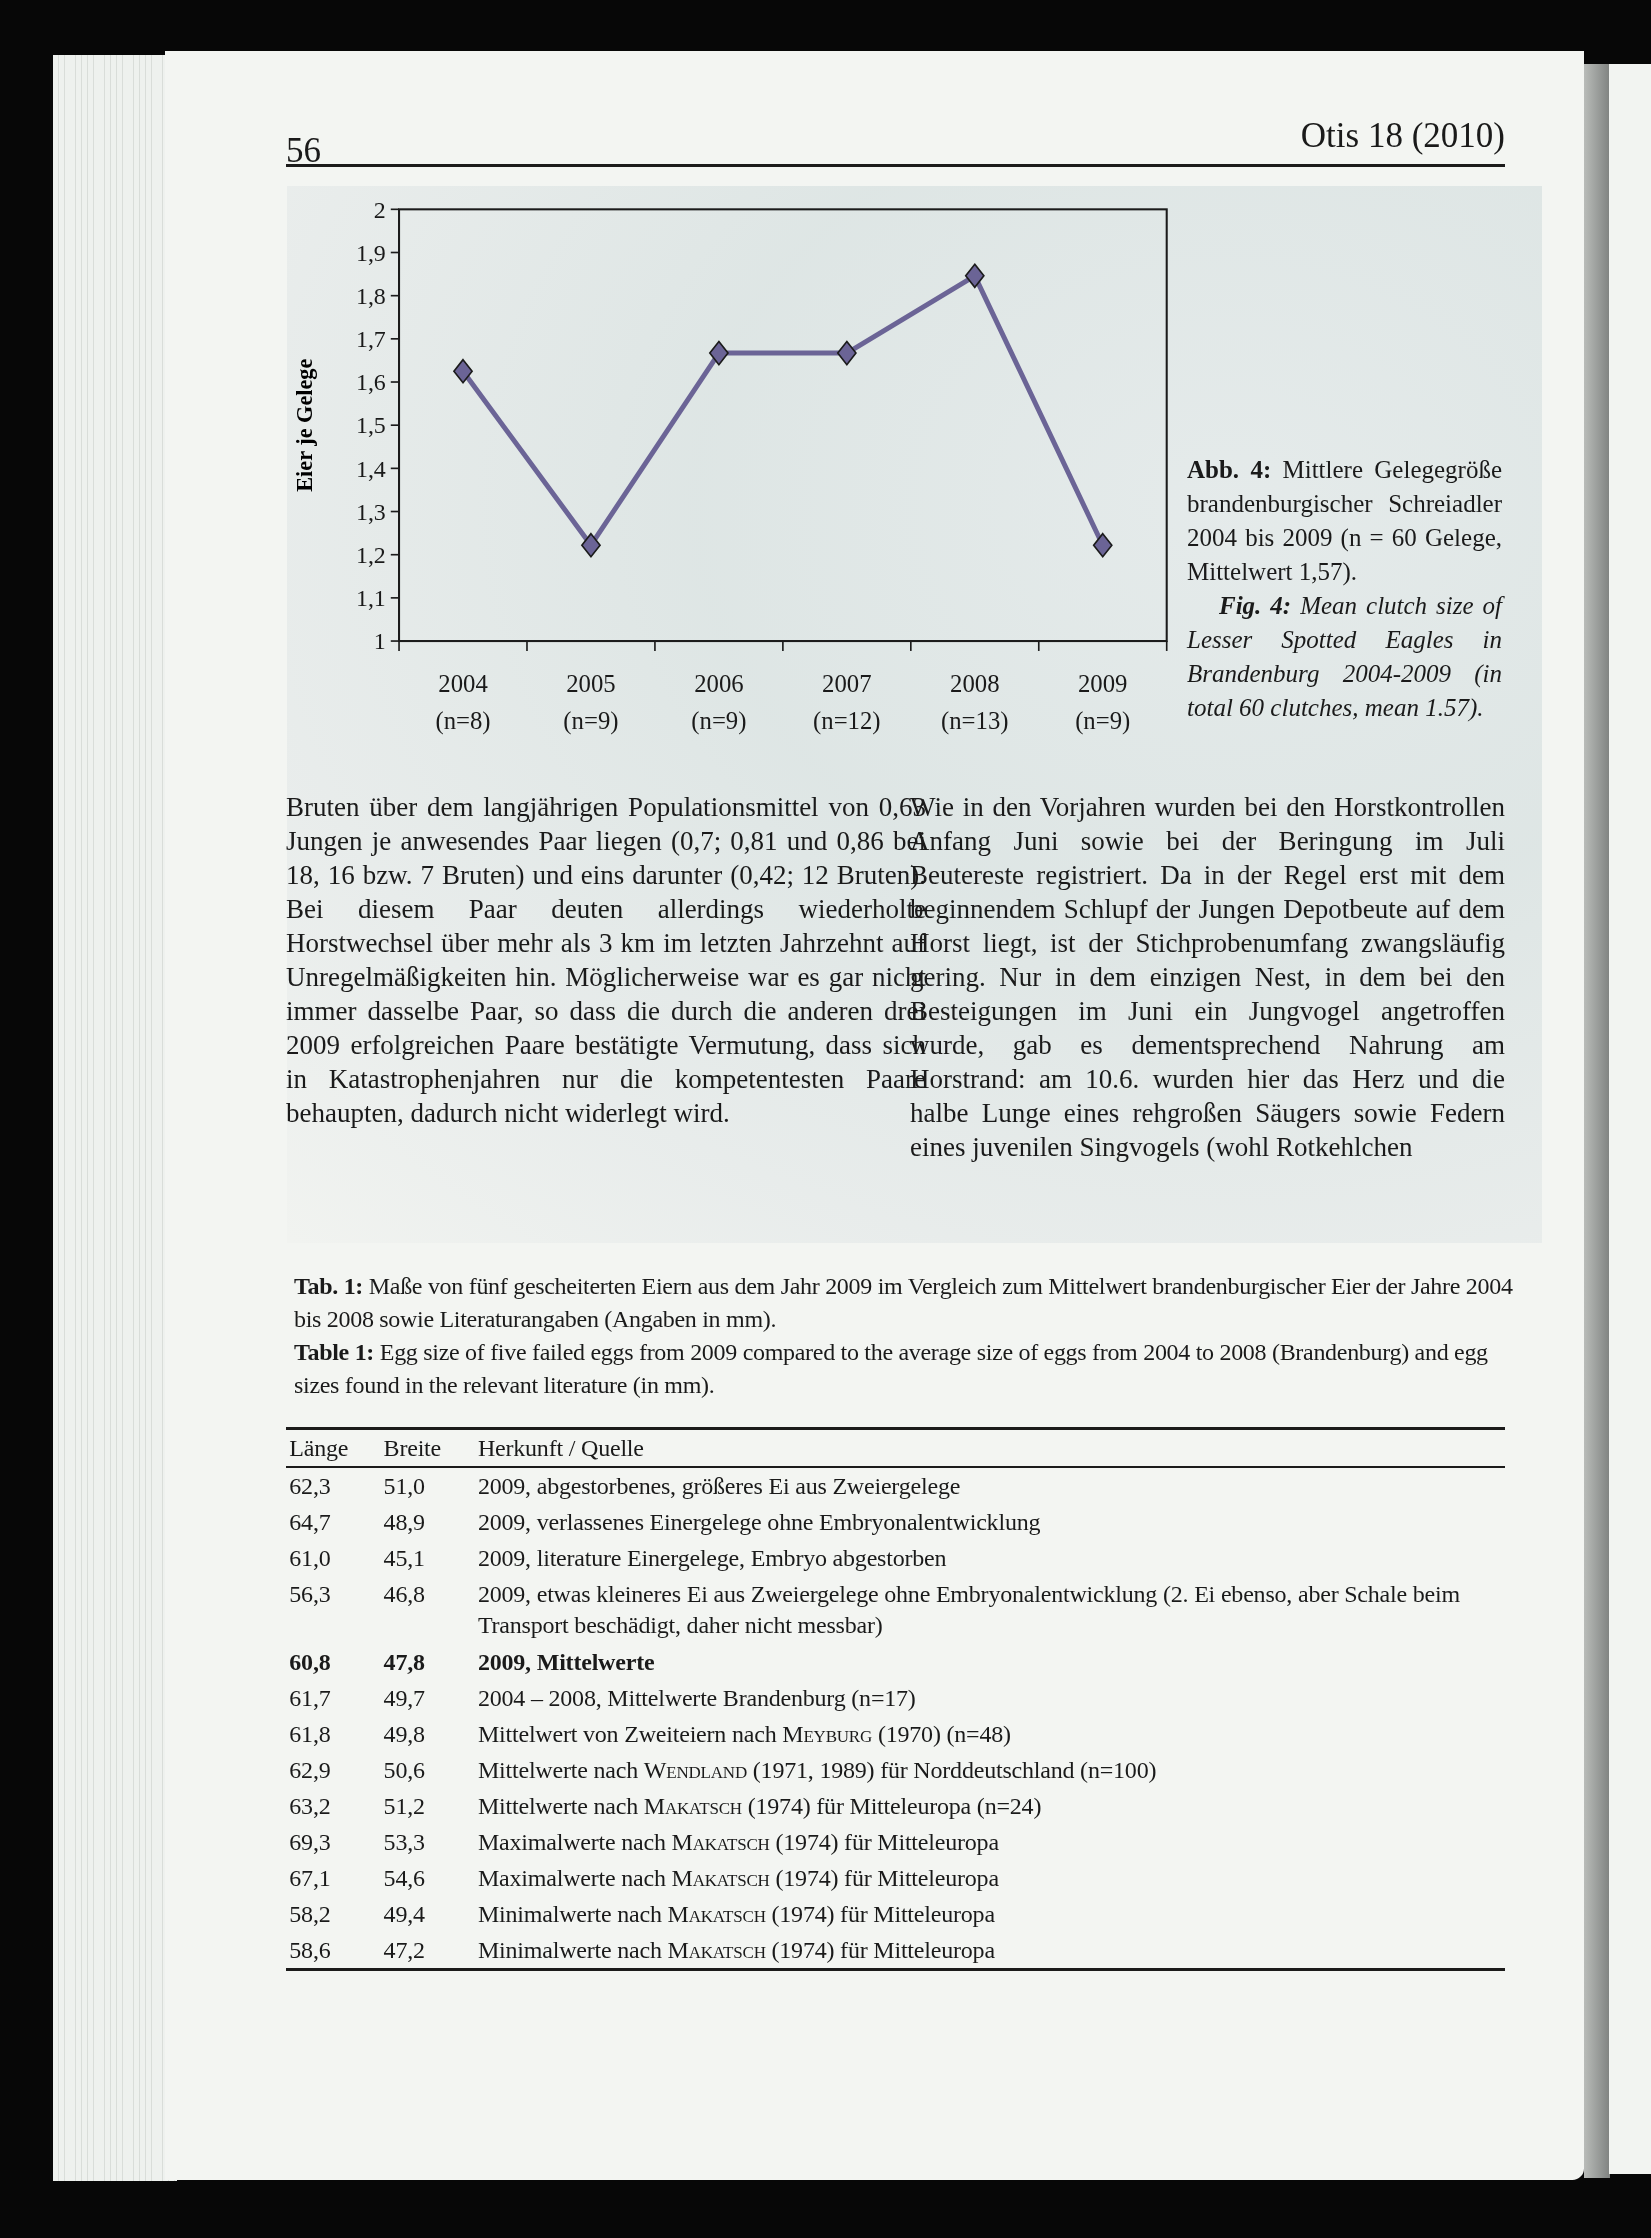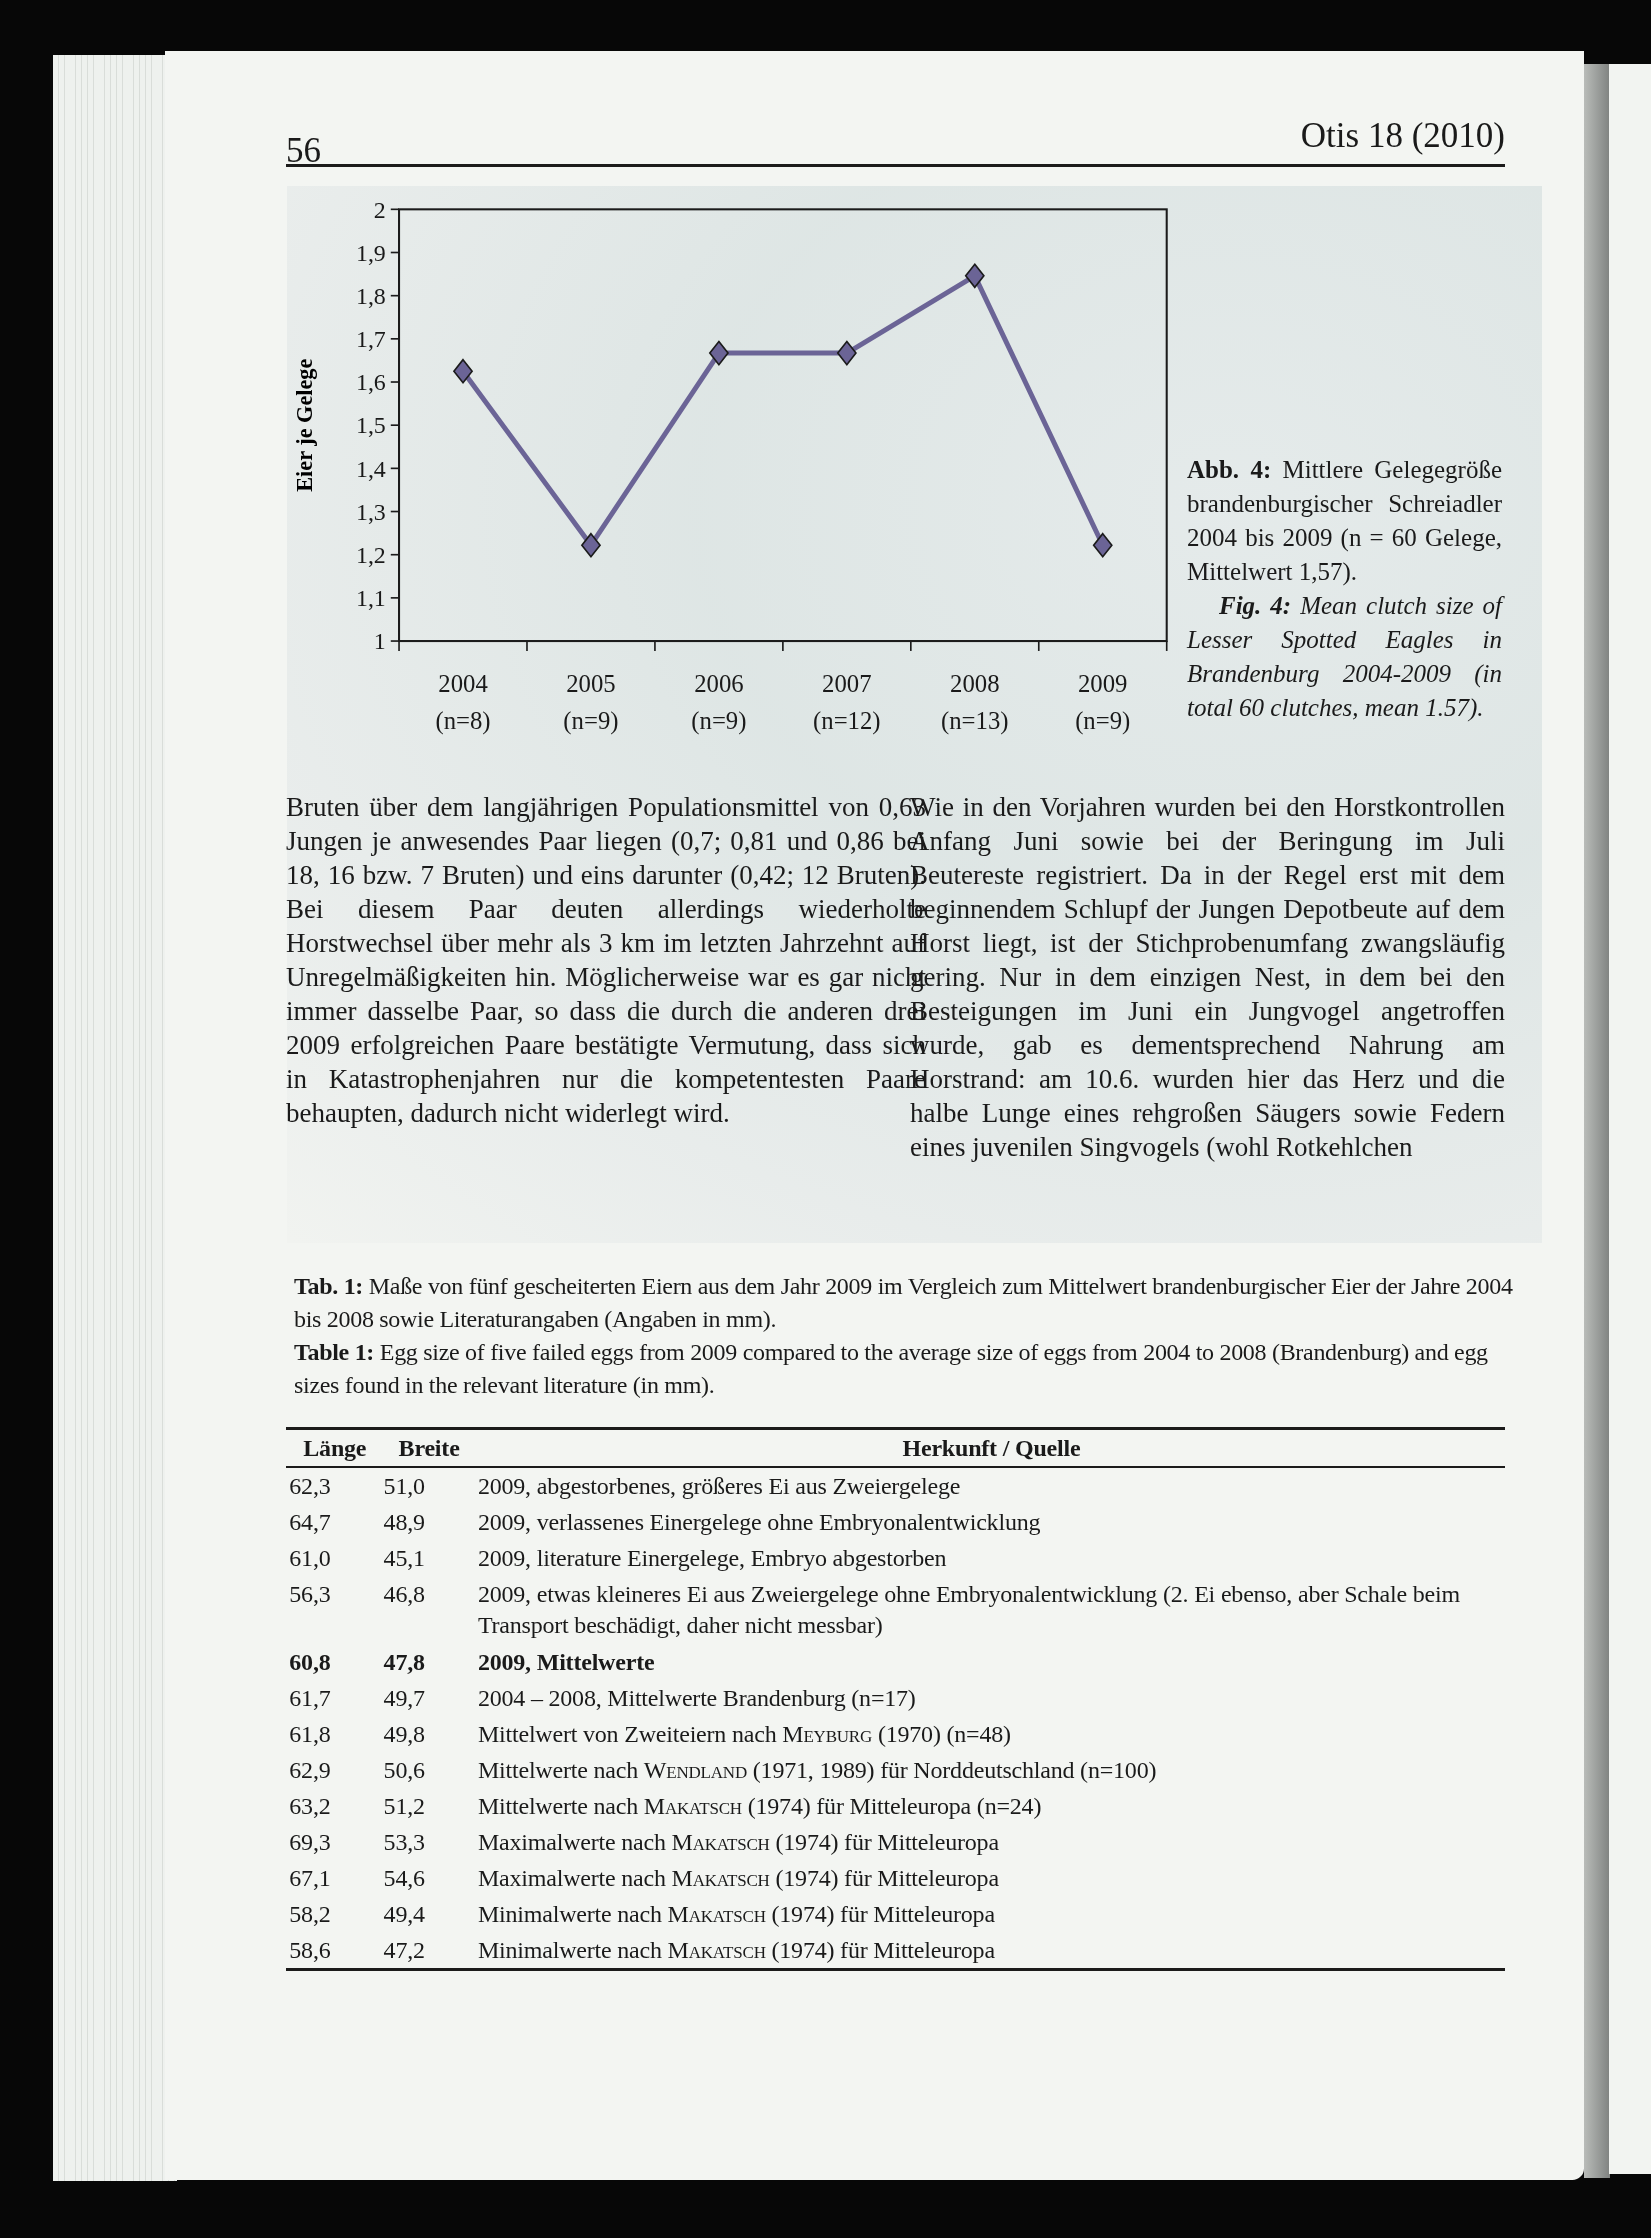--- a/index.html
+++ b/index.html
@@ -24,21 +24,21 @@
   .caption b { font-weight: bold; }
   .caption .en { font-style: italic; margin-left: 32px; }
   .col { position: absolute; top: 790px; width: 640px; font-size: 27px; line-height: 34px; text-align: justify; }
   .col.left { left: 286px; }
   .col.right { left: 910px; width: 595px; }
   .tabcap { position: absolute; left: 286px; top: 1270px; width: 1219px; font-size: 24px; line-height: 33px; letter-spacing: -0.3px; margin-left: 8px; }
   .tabcap .en { }
   table { position: absolute; left: 286px; top: 1427px; width: 1219px; border-collapse: collapse; font-size: 24px; letter-spacing: -0.2px; }
   thead tr { border-top: 3.3px solid #1b1b1b; border-bottom: 2.5px solid #1b1b1b; }
   tbody tr:last-child { border-bottom: 3.3px solid #1b1b1b; margin-left: 36px; }
-  th { font-weight: bold; text-align: center; padding: 4.1px 0 4.1px 3.3px; height: 28px; }
+  th { font-weight: normal; text-align: left; padding: 4.1px 0 4.1px 3.3px; height: 28px; }
   td { padding: 0 0 0 3.3px; height: 36px; vertical-align: top; line-height: 36px; }
   td.c1 { width: 91px; } td.c2 { width: 91px; }
   tr.bold td { font-weight: bold; }
   .sc { font-variant: small-caps; }
 </style>
 </head>
 <body>
 
 <div class="page-stack"></div>
 <div class="page"></div>

